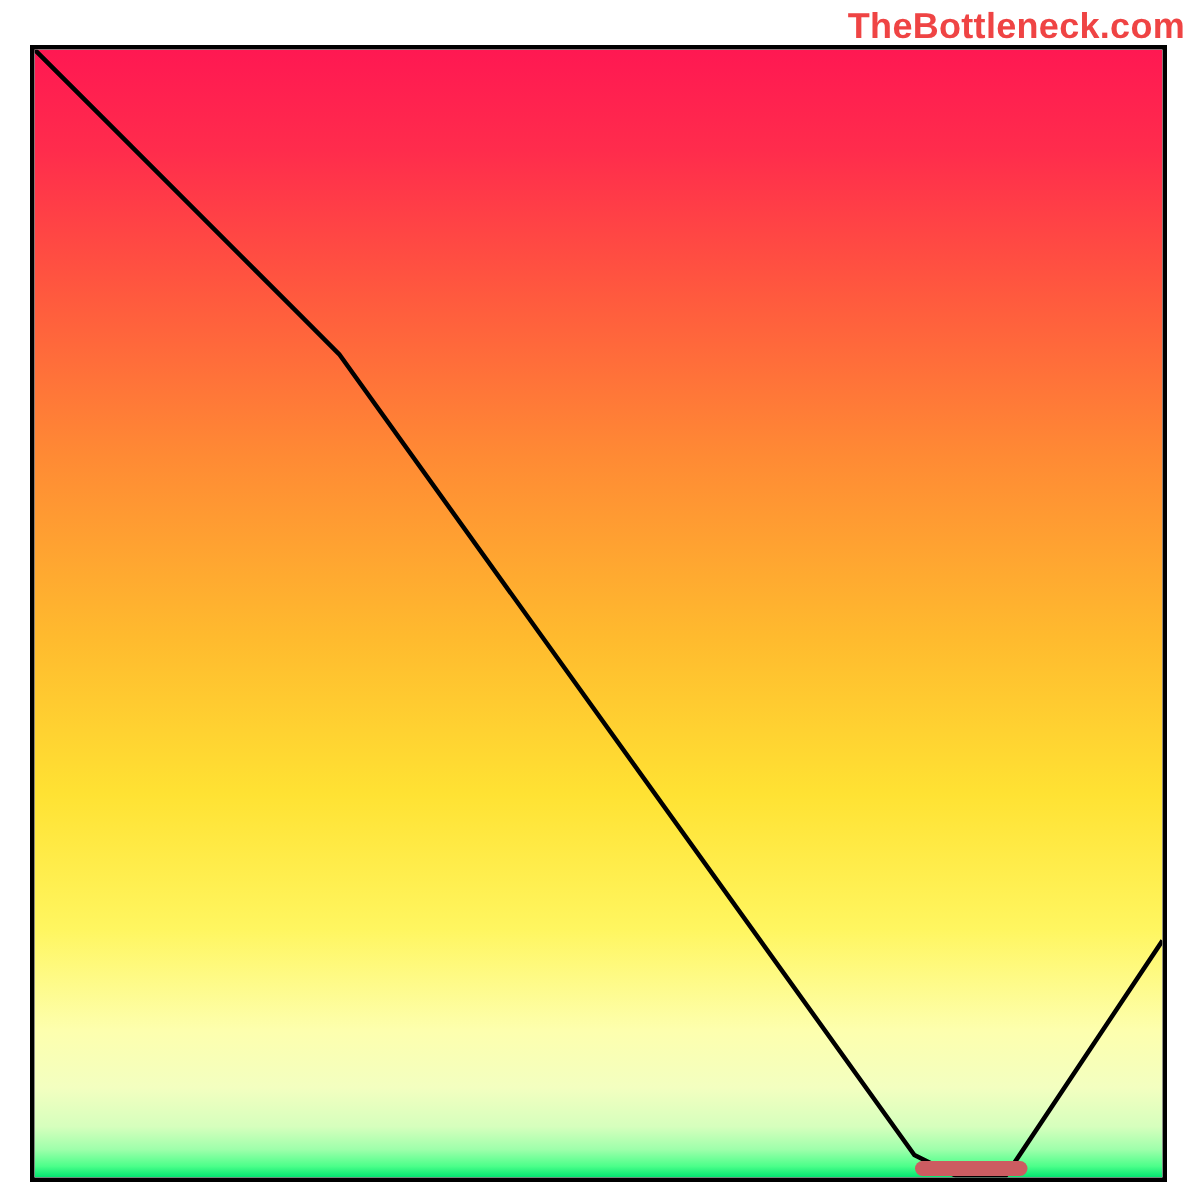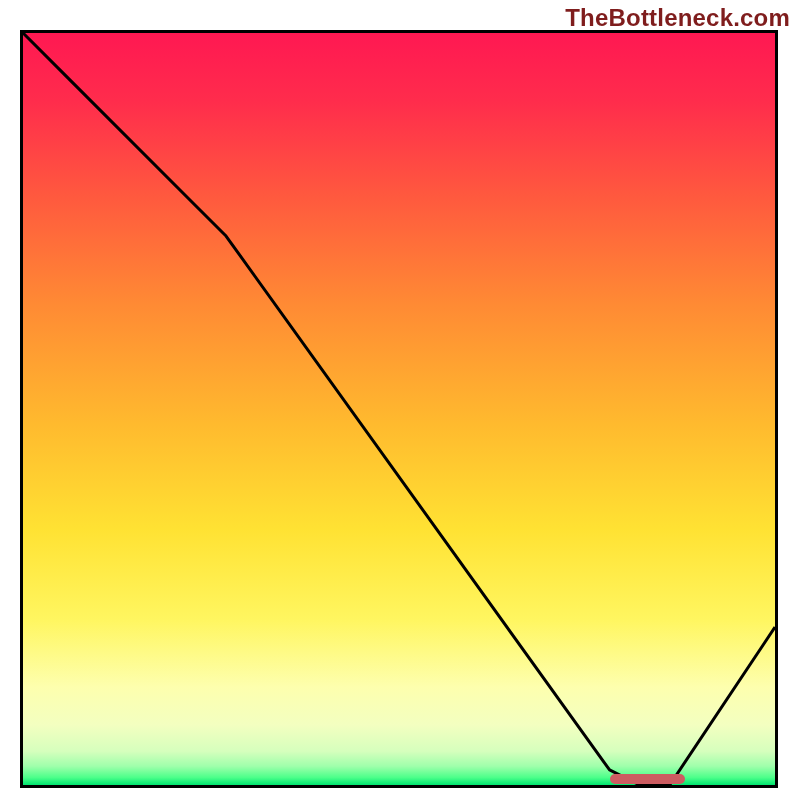--- a/index.html
+++ b/index.html
@@ -15,21 +15,21 @@
     position: relative;
     width: 800px;
     height: 800px;
   }
   .watermark {
     position: absolute;
     top: 4px;
     right: 10px;
     font-size: 24px;
     font-weight: 600;
-    color: #7f1d1d;
+    color: #ef4444;
     letter-spacing: 0.2px;
   }
   .plot-area {
     position: absolute;
     left: 20px;
     top: 30px;
     width: 758px;
     height: 758px;
     border: 3px solid #000;
     box-sizing: border-box;

